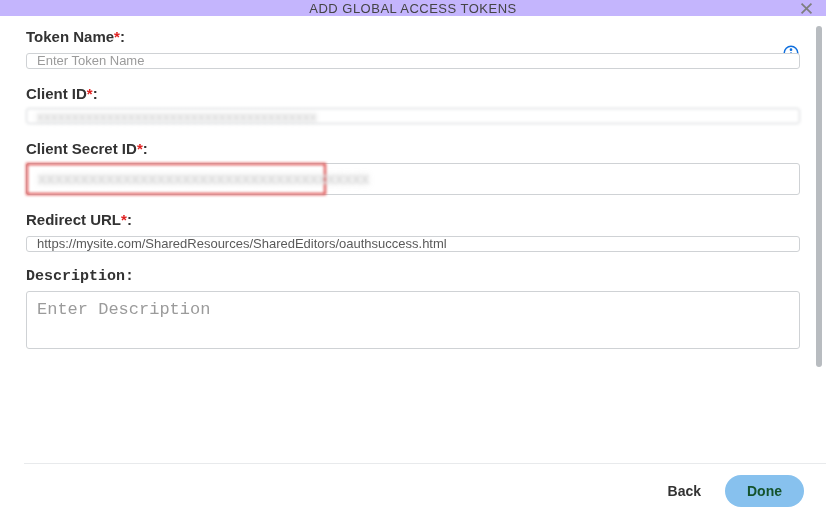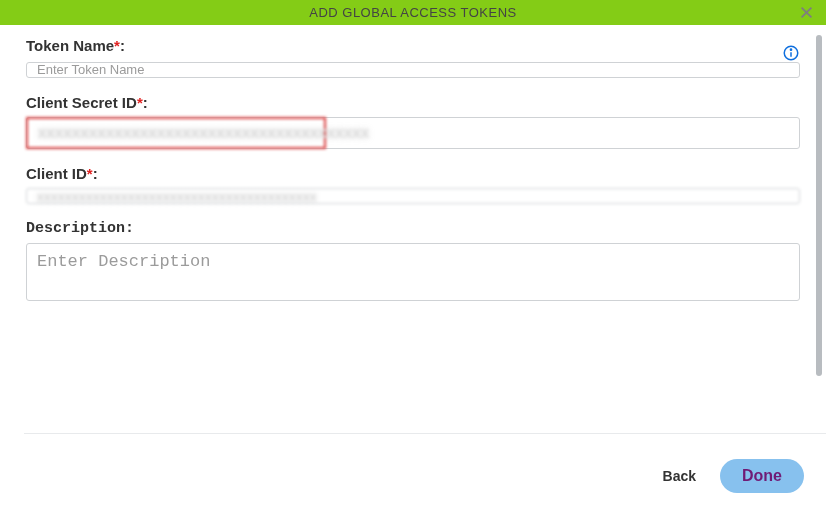--- a/index.html
+++ b/index.html
@@ -9,22 +9,22 @@
     }
     body {
       font-family: Arial, Helvetica, sans-serif;
       width: 826px;
       height: 517px;
       background: #fff;
       position: relative;
       overflow: hidden;
     }
     .header {
-      background: #84cc16;
-      height: 25px;
+      background: #c4b5fd;
+      height: 16px;
       display: flex;
       align-items: center;
       justify-content: center;
       position: relative;
     }
     .header-title {
       font-size: 13px;
       letter-spacing: 0.5px;
       color: #444;
       font-weight: 400;
@@ -128,46 +128,46 @@
     }
     .info-icon svg {
       width: 18px;
       height: 18px;
     }
     .footer {
       position: absolute;
       bottom: 0;
       left: 0;
       right: 0;
-      height: 84px;
+      height: 54px;
       border-top: 1px solid #e8eaec;
       display: flex;
       align-items: center;
       justify-content: flex-end;
       padding: 0 22px;
       gap: 14px;
       background: #fff;
       margin-left: 24px;
     }
     .back-btn {
       font-size: 14px;
       color: #333;
       font-weight: bold;
       cursor: pointer;
       background: none;
       border: none;
       padding: 6px 10px;
     }
     .done-btn {
       background: #87c1ee;
-      color: #701a75;
+      color: #14532d;
       border: none;
       border-radius: 18px;
       padding: 8px 22px;
-      font-size: 16px;
+      font-size: 14px;
       font-weight: bold;
       cursor: pointer;
     }
     .client-secret-wrap {
       display: flex;
       width: 100%;
       border: 1px solid #cfd2d5;
       border-radius: 3px;
       height: 32px;
       overflow: visible;
@@ -209,33 +209,35 @@
 
 <div class="content-wrapper">
   <div class="content">
 
     <div class="field-group">
       <label class="label"><span>Token Name</span><span class="required">*</span>:</label>
       <input class="field-input" type="text" placeholder="Enter Token Name" style="">
     </div>
 
     <div class="field-group">
+      <label class="label"><span>Client ID</span><span class="required">*</span>:</label>
+      <div class="field-input readonly-blur" style="display:flex;align-items:center;">xxxxxxxxxxxxxxxxxxxxxxxxxxxxxxxxxxxxxxxx</div>
+    </div>
+
+    <div class="field-group">
       <label class="label"><span>Client Secret ID</span><span class="required">*</span>:</label>
       <div class="client-secret-wrap">
         <div class="client-secret-inner readonly-blur">xxxxxxxxxxxxxxxxxxxxxxxxxxxxxxxxxxxxxxx</div>
       </div>
     </div>
 
-    <div class="field-group">
-      <label class="label"><span>Client ID</span><span class="required">*</span>:</label>
-      <div class="field-input readonly-blur" style="display:flex;align-items:center;">xxxxxxxxxxxxxxxxxxxxxxxxxxxxxxxxxxxxxxxx</div>
-    </div>
-
-
-    <div class="field-group">
+
+    <div class="field-group">
+      <label class="label"><span>Redirect URL</span><span class="required">*</span>:</label>
+      <input class="field-input" type="text" value="https://mysite.com/SharedResources/SharedEditors/oauthsuccess.html" style="">
     </div>
 
     <div class="field-group" style="margin-bottom:6px;font-family:Liberation Mono, monospace;">
       <label class="label">Description:</label>
       <textarea class="textarea-input" placeholder="Enter Description" style=""></textarea>
     </div>
 
   </div>
   <div class="scrollbar-track">
     <div class="scrollbar-thumb"></div>

